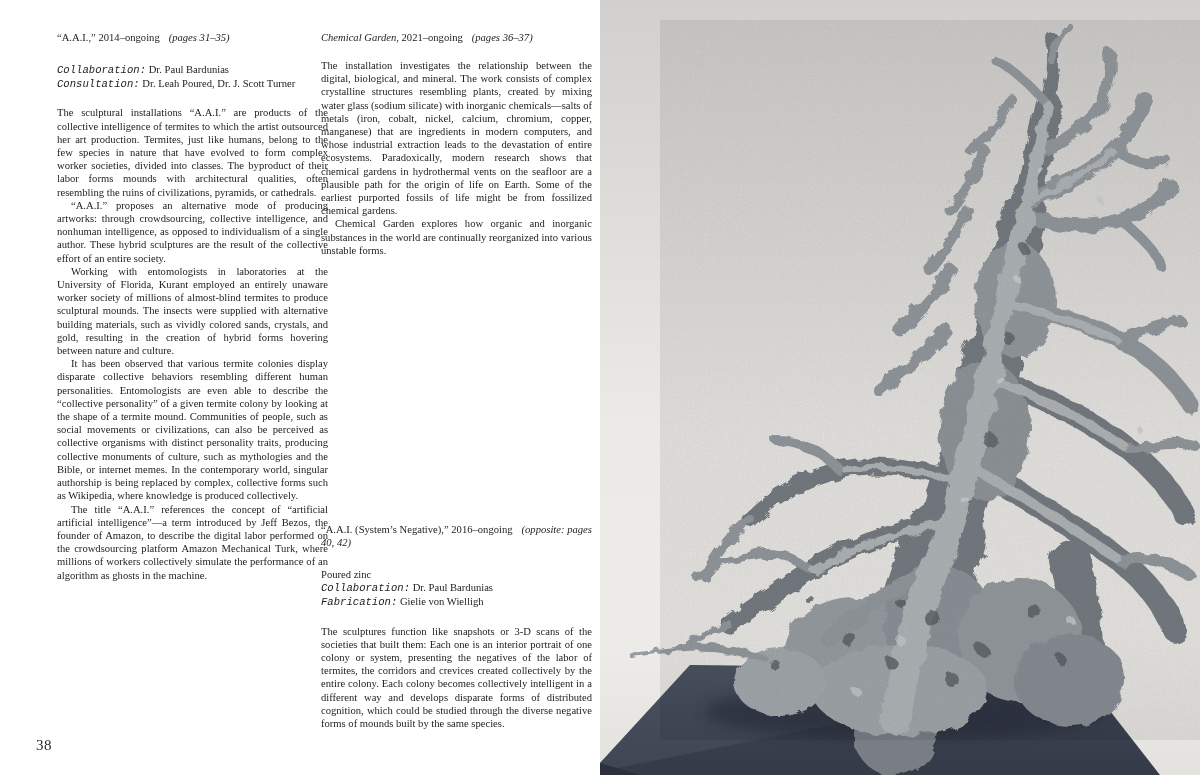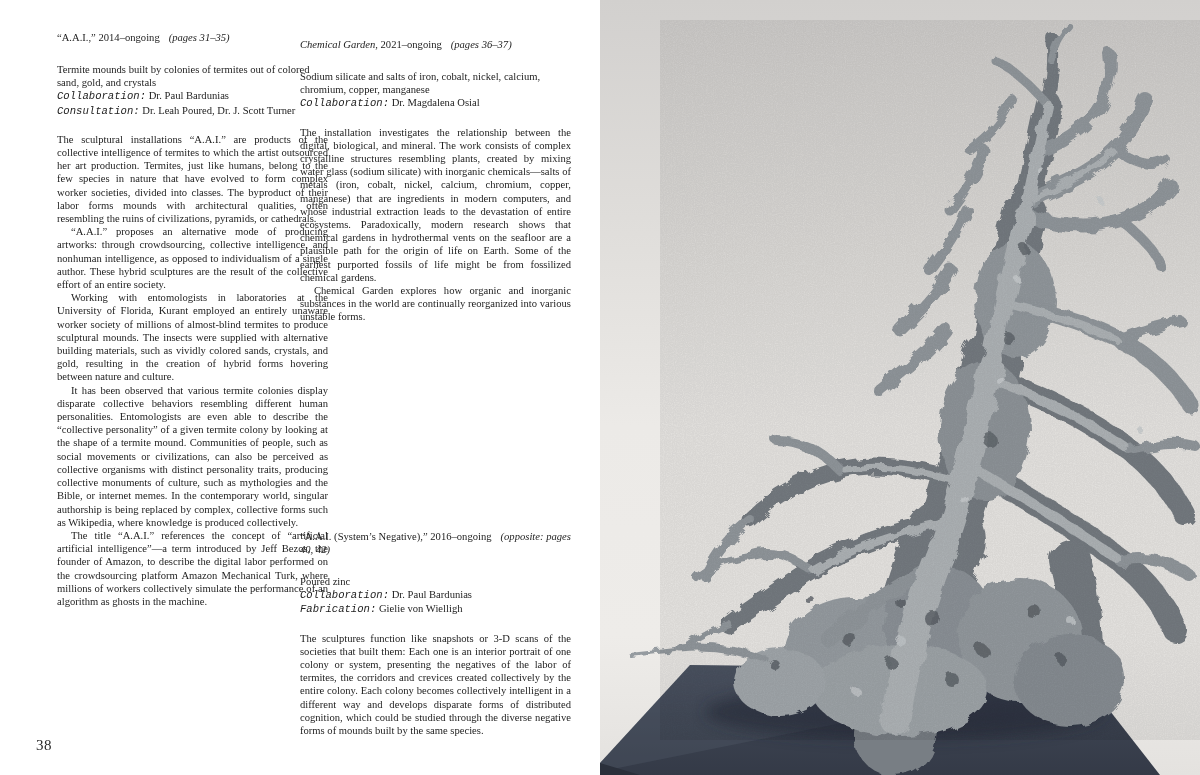--- a/index.html
+++ b/index.html
@@ -11,21 +11,21 @@
   }
   .spread{position:relative;width:1200px;height:775px;background:#ffffff;}
 
   
   .page-left{position:absolute;left:0;top:0;width:696px;height:775px;background:#ffffff;}
   .gutter-shade{position:absolute;right:0;top:0;width:14px;height:100%;
     background:linear-gradient(to right,rgba(0,0,0,0) 0%,rgba(0,0,0,0.04) 100%);}
 
   .col{position:absolute;top:31px;width:271px;font-size:10.6px;line-height:13.2px;}
   .col-1{left:57px;}
-  .col-2{left:300px;height:720px;margin-top:7px;}
+  .col-2{left:321px;height:720px;}
 
   .entry-heading{font-size:10.6px;line-height:13px;}
   .entry-title{font-variant:small-caps;font-variant:normal;}
   .entry-title-em{font-style:italic;}
   .pages-note{font-style:italic;margin-left:9px;}
 
   .materials-block{margin-top:19px;}
   .credit-label{font-style:italic;font-family:Liberation Mono, monospace;}
   .body-block{margin-top:15px;text-align:justify;}
   .body-block p{margin:0;}
@@ -45,41 +45,36 @@
 
 <div class="spread">
 
   <div class="page-left">
 
     <div class="col col-1">
       <div class="entry-heading">
         <span class="entry-title">“A.A.I.,” 2014–ongoing</span><span class="pages-note">(pages 31–35)</span>
       </div>
       <div class="materials-block">
-        <div>Termite mounds built by colonies of termites out of colored sand, gold, and crystals</div>
         <div><span class="credit-label">Collaboration:</span><span> Dr. Paul Bardunias</span></div>
         <div><span class="credit-label">Consultation:</span><span> Dr. Leah Poured, Dr. J. Scott Turner</span></div>
       </div>
       <div class="body-block">
         <p>The sculptural installations “A.A.I.” are products of the collective intelligence of termites to which the artist outsourced her art production. Termites, just like humans, belong to the few species in nature that have evolved to form complex worker societies, divided into classes. The byproduct of their labor forms mounds with architectural qualities, often resembling the ruins of civilizations, pyramids, or cathedrals.</p>
         <p>“A.A.I.” proposes an alternative mode of producing artworks: through crowdsourcing, collective intelligence, and nonhuman intelligence, as opposed to individualism of a single author. These hybrid sculptures are the result of the collective effort of an entire society.</p>
         <p>Working with entomologists in laboratories at the University of Florida, Kurant employed an entirely unaware worker society of millions of almost-blind termites to produce sculptural mounds. The insects were supplied with alternative building materials, such as vividly colored sands, crystals, and gold, resulting in the creation of hybrid forms hovering between nature and culture.</p>
         <p>It has been observed that various termite colonies display disparate collective behaviors resembling different human personalities. Entomologists are even able to describe the “collective personality” of a given termite colony by looking at the shape of a termite mound. Communities of people, such as social movements or civilizations, can also be perceived as collective organisms with distinct personality traits, producing collective monuments of culture, such as mythologies and the Bible, or internet memes. In the contemporary world, singular authorship is being replaced by complex, collective forms such as Wikipedia, where knowledge is produced collectively.</p>
         <p>The title “A.A.I.” references the concept of “artificial artificial intelligence”—a term introduced by Jeff Bezos, the founder of Amazon, to describe the digital labor performed on the crowdsourcing platform Amazon Mechanical Turk, where millions of workers collectively simulate the performance of an algorithm as ghosts in the machine.</p>
       </div>
     </div>
 
     <div class="col col-2">
       <div>
         <div class="entry-heading">
           <span class="entry-title-em">Chemical Garden</span><span class="entry-title">, 2021–ongoing</span><span class="pages-note">(pages 36–37)</span>
-        </div>
-        <div class="materials-block">
-          <div>Sodium silicate and salts of iron, cobalt, nickel, calcium, chromium, copper, manganese</div>
-          <div><span class="credit-label">Collaboration:</span><span> Dr. Magdalena Osial</span></div>
         </div>
         <div class="body-block">
           <p>The installation investigates the relationship between the digital, biological, and mineral. The work consists of complex crystalline structures resembling plants, created by mixing water glass (sodium silicate) with inorganic chemicals—salts of metals (iron, cobalt, nickel, calcium, chromium, copper, manganese) that are ingredients in modern computers, and whose industrial extraction leads to the devastation of entire ecosystems. Paradoxically, modern research shows that chemical gardens in hydrothermal vents on the seafloor are a plausible path for the origin of life on Earth. Some of the earliest purported fossils of life might be from fossilized chemical gardens.</p>
           <p>Chemical Garden explores how organic and inorganic substances in the world are continually reorganized into various unstable forms.</p>
         </div>
       </div>
 
       <div class="article-3">
         <div class="entry-heading">
           <span class="entry-title">“A.A.I. (System’s Negative),” 2016–ongoing</span><span class="pages-note">(opposite: pages 40, 42)</span>

